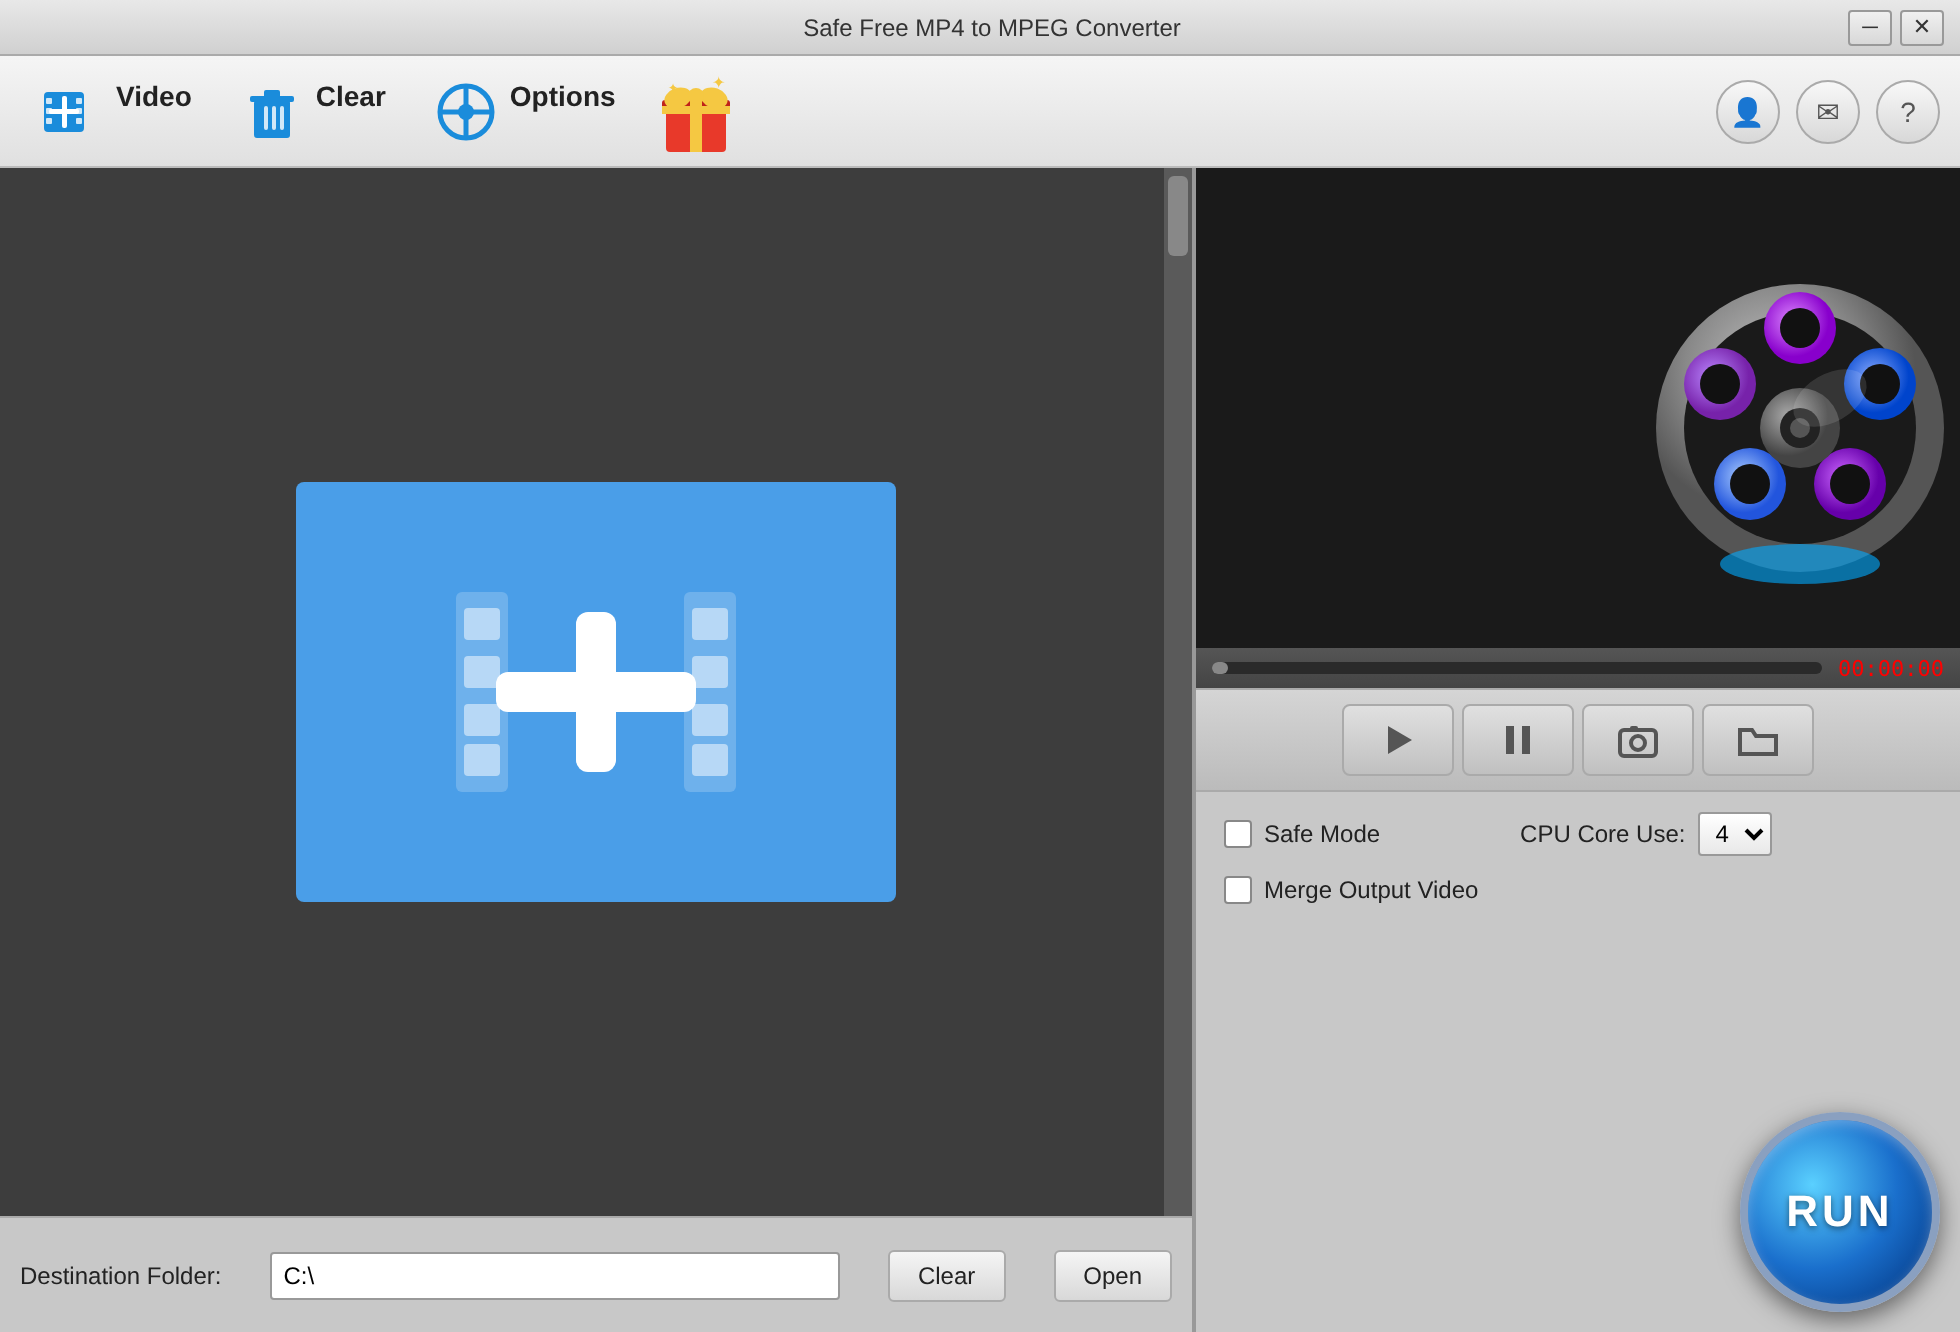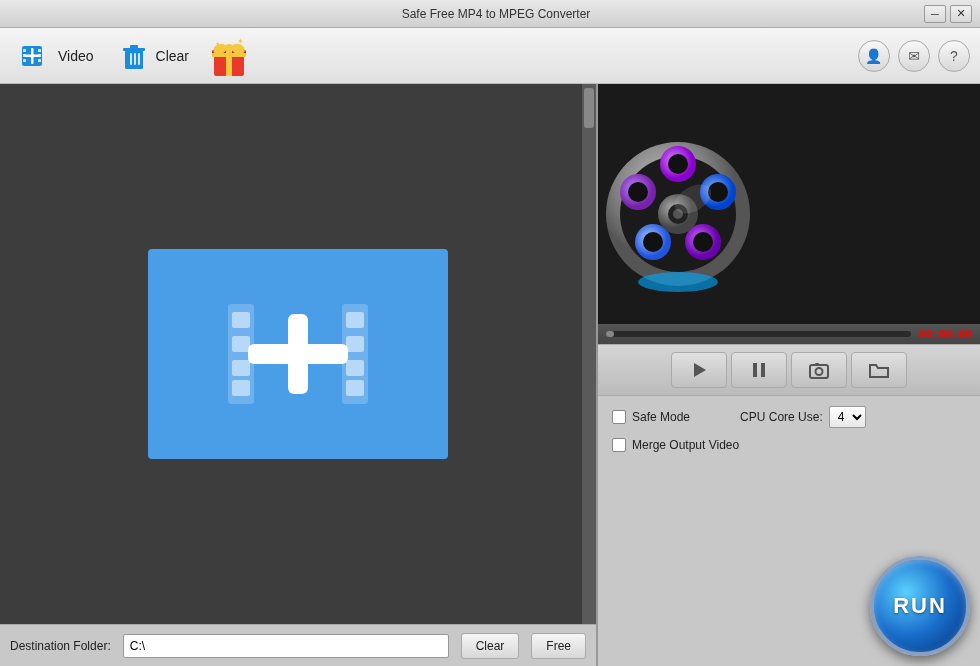--- a/index.html
+++ b/index.html
@@ -53,28 +53,27 @@
       background: linear-gradient(to bottom, #f5f5f5, #e0e0e0);
       height: 56px;
       display: flex;
       align-items: center;
       padding: 0 10px;
       border-bottom: 1px solid #bbb;
       gap: 4px;
     }
     .toolbar-btn {
       display: flex;
-      align-items: center;
       gap: 6px;
       padding: 6px 10px;
       cursor: pointer;
       border-radius: 4px;
       color: #333;
       font-size: 14px;
-      font-weight: 400;
+      font-weight: 700;
     }
     .toolbar-icon {
       width: 32px;
       height: 32px;
       display: flex;
       align-items: center;
       justify-content: center;
     }
     .toolbar-label { font-size: 14px; color: #222; }
 
@@ -178,25 +177,25 @@
       border-radius: 4px;
       display: flex;
       align-items: center;
       justify-content: center;
       cursor: pointer;
     }
 
     
     #bottom-bar {
       background: #c8c8c8;
-      height: 42px;
+      height: 58px;
       display: flex;
       align-items: center;
       padding: 0 10px;
-      gap: 12px;
+      gap: 24px;
       border-top: 1px solid #aaa;
     }
     #dest-label {
       font-size: 12px;
       color: #222;
       white-space: nowrap;
     }
     #dest-input {
       flex: 1;
       height: 24px;
@@ -226,23 +225,22 @@
       background: #c8c8c8;
     }
 
     
     #preview-area {
       background: #1a1a1a;
       height: 260px;
       position: relative;
       display: flex;
       align-items: center;
-      justify-content: flex-start;
+      justify-content: flex-end;
       flex-shrink: 0;
-      font-weight: bold;
     }
 
     
     #film-reel {
       width: 160px;
       height: 160px;
     }
 
     
     #progress-bar-container {
@@ -433,20 +431,31 @@
         <rect x="10" y="5" width="8" height="4" rx="1" fill="#1a8cdb"></rect>
 
         <rect x="10" y="13" width="2" height="12" rx="1" fill="white" opacity="0.8"></rect>
         <rect x="14" y="13" width="2" height="12" rx="1" fill="white" opacity="0.8"></rect>
         <rect x="18" y="13" width="2" height="12" rx="1" fill="white" opacity="0.8"></rect>
       </svg>
     </div>
     <span class="toolbar-label">Clear</span>
   </div>
 
+  <div class="toolbar-btn">
+    <div class="toolbar-icon icon-options">
+      <svg width="32" height="32" viewBox="0 0 32 32" fill="none" xmlns="http://www.w3.org/2000/svg" class="svg-icon">
+        <circle cx="16" cy="16" r="13" stroke="#1a8cdb" stroke-width="2.5" fill="none"></circle>
+        <line x1="16" y1="3" x2="16" y2="29" stroke="#1a8cdb" stroke-width="2.5"></line>
+        <line x1="3" y1="16" x2="29" y2="16" stroke="#1a8cdb" stroke-width="2.5"></line>
+        <circle cx="16" cy="16" r="4" fill="#1a8cdb"></circle>
+      </svg>
+    </div>
+    <span class="toolbar-label">Options</span>
+  </div>
 
   <div id="gift-icon">
     <svg width="44" height="44" viewBox="0 0 44 44" fill="none" xmlns="http://www.w3.org/2000/svg">
 
       <rect x="7" y="20" width="30" height="22" rx="2" fill="#e8392a"></rect>
       <rect x="5" y="16" width="34" height="7" rx="1.5" fill="#c0231a"></rect>
 
       <rect x="19" y="16" width="6" height="26" fill="#f5c842"></rect>
 
       <rect x="5" y="19" width="34" height="4" fill="#f5c842"></rect>
@@ -502,21 +511,21 @@
           <rect x="70" y="30" width="20" height="80" rx="6" fill="white"></rect>
           <rect x="30" y="60" width="100" height="20" rx="6" fill="white"></rect>
         </svg>
       </div>
     </div>
 
     <div id="bottom-bar">
       <label id="dest-label">Destination Folder:</label>
       <input id="dest-input" type="text" value="C:\" style="">
       <button class="dest-btn">Clear</button>
-      <button class="dest-btn">Free</button>
+      <button class="dest-btn">Open</button>
     </div>
   </div>
 
   <div id="right-panel">
 
     <div id="preview-area">
 
       <svg id="film-reel" viewBox="0 0 160 160" xmlns="http://www.w3.org/2000/svg">
 
         <circle cx="80" cy="80" r="72" fill="url(#metalGrad)"></circle>
@@ -609,21 +618,21 @@
         </svg>
       </div>
     </div>
 
     <div id="options-area">
       <div class="option-row">
         <div class="option-item">
           <div class="opt-checkbox"></div>
           <span class="opt-label">Safe Mode</span>
         </div>
-        <div class="option-item" style="margin-left: 30px;">
+        <div class="option-item" style="margin-left: 50px;">
           <span class="cpu-label">CPU Core Use:</span>
           <select class="cpu-select">
             <option value="1">1</option>
             <option value="2">2</option>
             <option value="3">3</option>
             <option value="4" selected="">4</option>
             <option value="6">6</option>
             <option value="8">8</option>
           </select>
         </div>

